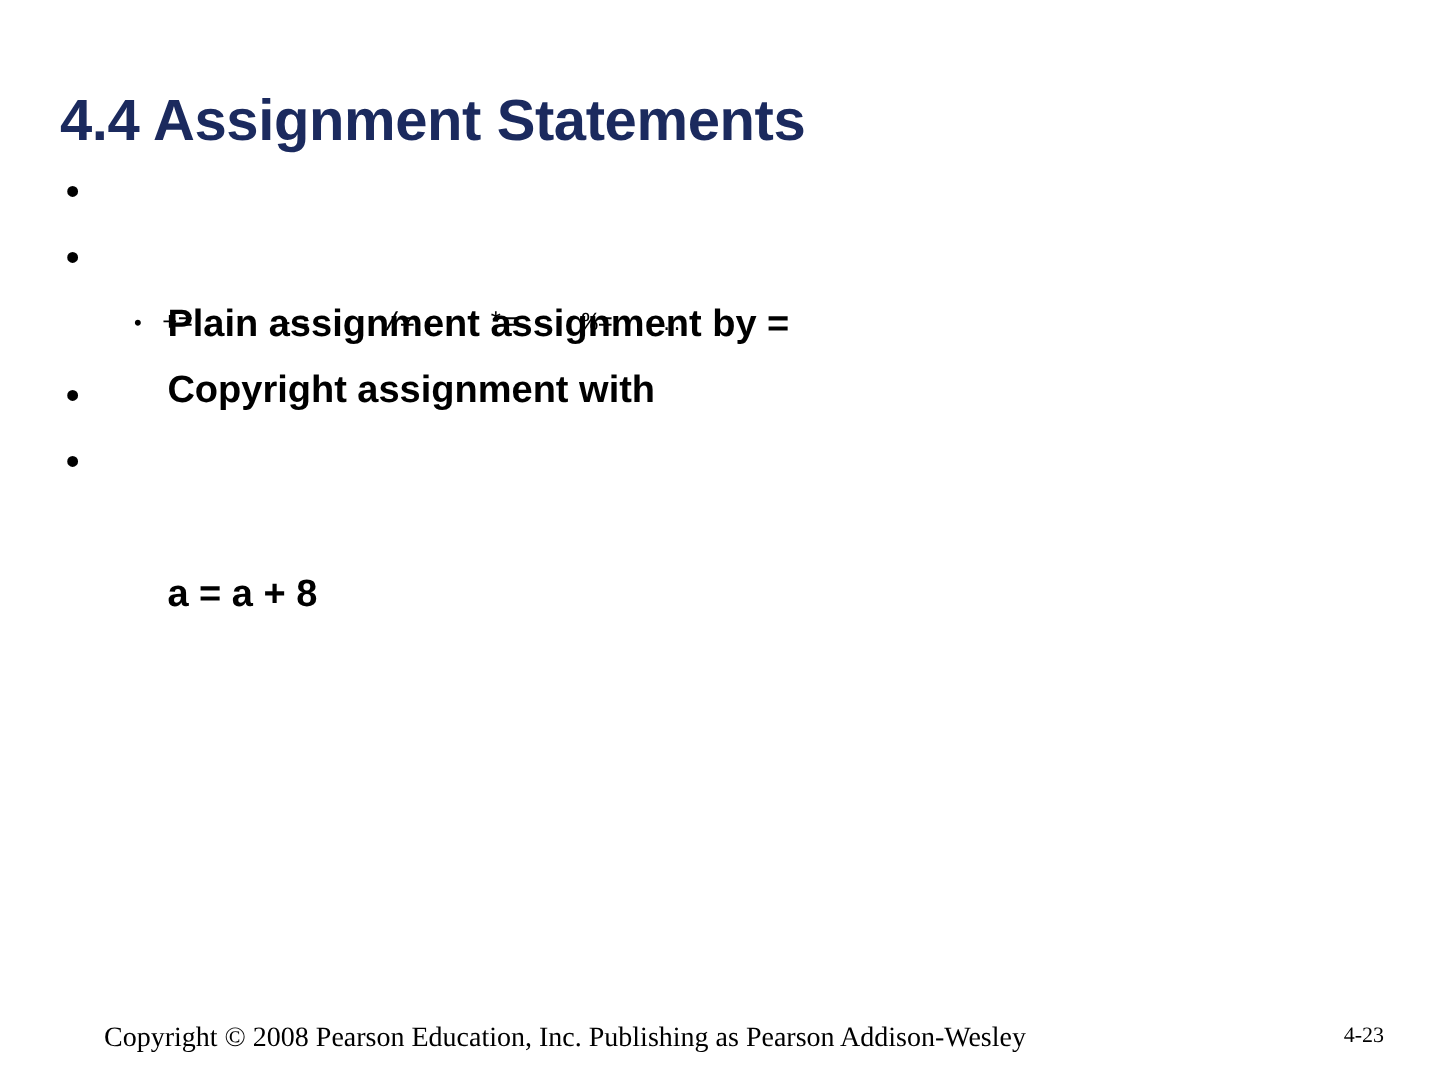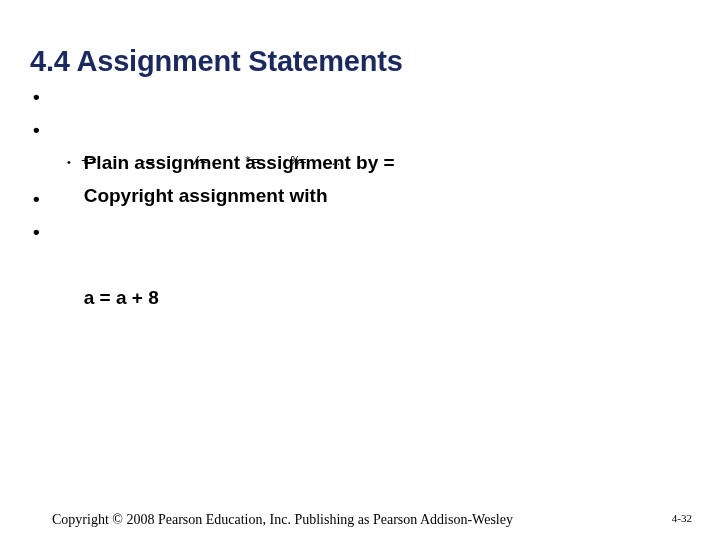--- a/index.html
+++ b/index.html
@@ -147,16 +147,16 @@
 
     <div class="bullet-l1">
       <span class="dot">•</span>
       <span>a = a + 8</span>
     </div>
 
   </div>
 
   <div class="footer">
     <div class="footer-copyright">Copyright © 2008 Pearson Education, Inc. Publishing as Pearson Addison-Wesley</div>
-    <div class="footer-pagenum">4-32</div>
+    <div class="footer-pagenum">4-23</div>
   </div>
 
 </div>
 
 </body></html>

